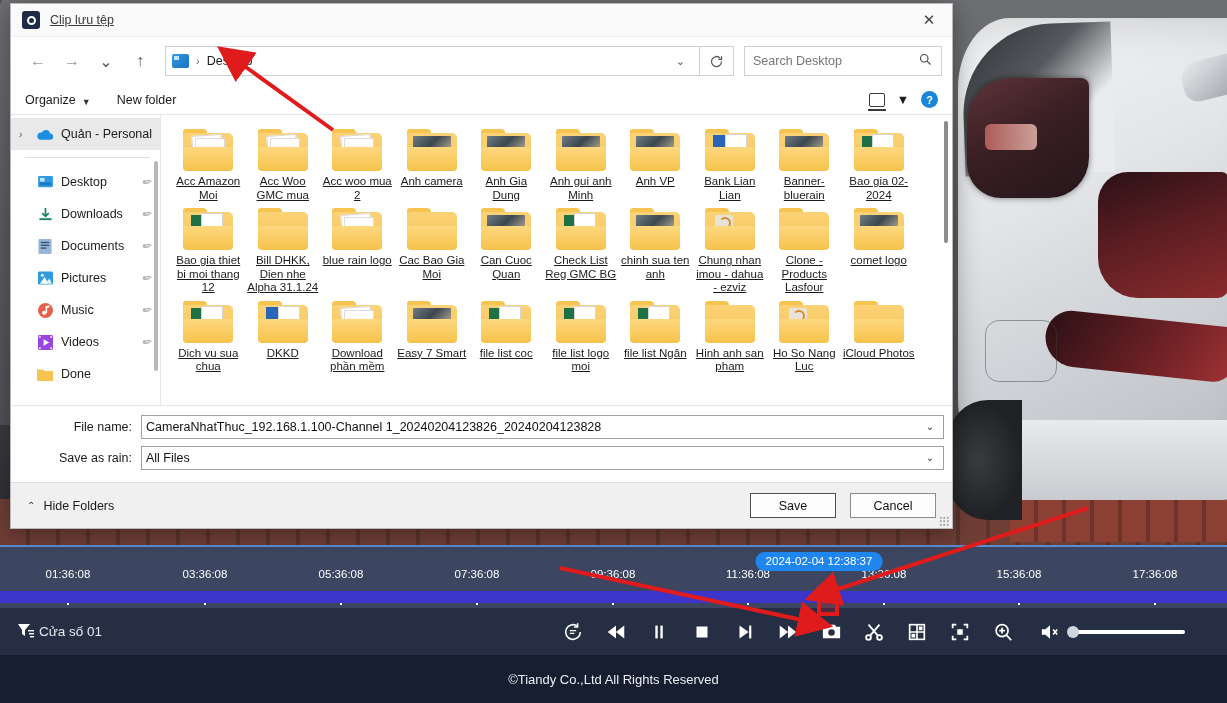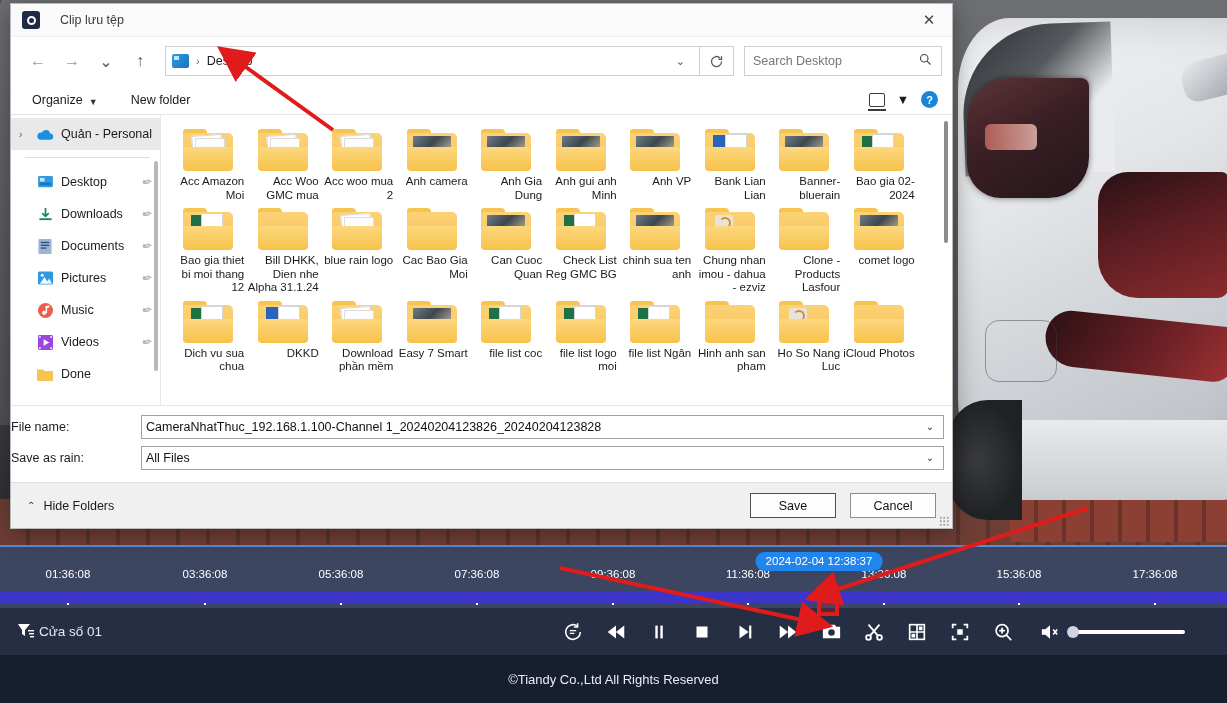--- a/index.html
+++ b/index.html
@@ -100,21 +100,21 @@
 
   
   .dialog { position:absolute; left:10px; top:3px; width:943px; height:526px;
     background:#ffffff; border:1px solid #b9b9b9; box-shadow:0 4px 22px rgba(0,0,0,.35);
     display:flex; flex-direction:column; }
   .titlebar { height:33px; display:flex; align-items:center; background:#fafafa;
     border-bottom:1px solid #f0f0f0; }
   .title-icon { width:18px; height:18px; margin-left:11px; border-radius:3px;
     background:#1f2a44; display:flex; align-items:center; justify-content:center; }
   .title-icon i { width:9px; height:9px; border-radius:50%; border:2px solid #fff; display:block; }
-  .title-text { margin-left:20px; font-size:12.5px; color:#3a3a3a; }
+  .title-text { margin-left:10px; font-size:12.5px; color:#3a3a3a;text-decoration:underline; }
   .title-close { margin-left:auto; width:46px; height:33px; display:flex; align-items:center;
     justify-content:center; color:#444; font-size:15px; }
 
   .navbar { height:48px; display:flex; align-items:center; gap:0; padding:0 10px; background:#fff; }
   .navbtn { width:34px; height:32px; display:flex; align-items:center; justify-content:center;
     color:#5b5b5b; font-size:16px; }
   .navbtn.dim { color:#9a9a9a; }
   .addrbar { flex:1; height:30px; margin-left:8px; border:1px solid #cfcfcf; background:#fff;
     display:flex; align-items:center; padding:0 6px; }
   .addr-icon { width:17px; height:14px; border-radius:2px;
@@ -126,21 +126,21 @@
   .refreshbtn { width:34px; height:30px; display:flex; align-items:center; justify-content:center;
     border:1px solid #cfcfcf; border-left:none; color:#555; font-size:14px; background:#fff; }
   .searchbox { width:198px; height:30px; margin-left:10px; border:1px solid #cfcfcf; background:#fff;
     display:flex; align-items:center; padding:0 8px; }
   .searchbox input { border:none; outline:none; flex:1; font-size:12.5px; color:#444;
     font-family:"Liberation Sans",sans-serif; background:transparent; }
   .searchbox input::placeholder { color:#767676; }
 
   .cmdbar { height:30px; display:flex; align-items:center; padding:0 14px;
     border-bottom:1px solid #e6e6e6; font-size:12.5px; color:#1b1b1b; }
-  .cmd { margin-right:26px; display:flex; align-items:flex-end; gap:6px;margin-left:7px; }
+  .cmd { margin-right:26px; display:flex; align-items:flex-end; gap:6px; }
   .cmd .car { font-size:9px; color:#333; }
   .cmd-right { margin-left:auto; display:flex; align-items:center; gap:12px; }
   .view-icon { width:16px; height:14px; border:1.6px solid #3a3a3a; border-radius:2px; position:relative; }
   .view-icon:after{content:"";position:absolute;left:-2px;bottom:-5px;width:18px;height:2px;background:#3a3a3a;}
   .help-icon { width:17px; height:17px; border-radius:50%; background:#1a86d8; color:#fff;
     font-size:11px; display:flex; align-items:center; justify-content:center; font-weight:bold; }
 
   .body-split { flex:1; display:flex; min-height:0; }
   .sidebar { width:150px; border-right:1px solid #e6e6e6; overflow:hidden; position:relative;
     background:#fff; padding-top:3px; }
@@ -160,28 +160,28 @@
   .fitem { width:74.5px; display:flex; flex-direction:column; align-items:center; margin-bottom:6px; }
   .ficon { width:50px; height:42px; position:relative; }
   .folder-back { position:absolute; left:0; top:4px; width:50px; height:37px;
     background:linear-gradient(180deg,#fbd277 0%,#f7c451 100%); border-radius:3px 5px 4px 4px; }
   .folder-tab { position:absolute; left:0; top:0; width:24px; height:7px;
     background:#f7c451; border-radius:3px 4px 0 0; }
   .folder-front { position:absolute; left:0; bottom:0; width:50px; height:24px;
     background:linear-gradient(180deg,#fdd87f 0%,#f6c24a 100%); border-radius:2px 2px 4px 4px; }
   .thumb { position:absolute; left:6px; top:7px; width:38px; height:20px; border-radius:1px;
     overflow:hidden; }
-  .fname { margin-top:4px; font-size:11.5px; line-height:13.5px; color:#1b1b1b; text-align:right;
-    width:72px; word-wrap:break-word; }
+  .fname { margin-top:4px; font-size:11.5px; line-height:13.5px; color:#1b1b1b; text-align:center;
+    width:72px; word-wrap:break-word;text-decoration:underline; }
   .fl-scroll { position:absolute; right:4px; top:6px; width:4px; height:122px;
     background:#8c8c8c; border-radius:2px; }
 
   .formarea { border-top:1px solid #e6e6e6; background:#fff; padding:8px 0 6px; }
   .frow { display:flex; align-items:center; height:25px; margin-bottom:6px; }
-  .flabel { width:130px; padding-right:9px; font-size:12.5px; color:#1b1b1b; }
+  .flabel { width:130px; text-align:right; padding-right:9px; font-size:12.5px; color:#1b1b1b; }
   .finput { flex:1; margin-right:8px; height:24px; border:1px solid #a0a0a0; background:#fff;
     display:flex; align-items:center; padding:0 4px; }
   .finput input { border:none; outline:none; flex:1; font-size:12.5px; color:#111;
     font-family:"Liberation Sans",sans-serif; }
   .finput .dd { width:18px; text-align:center; color:#333; font-size:10px; }
 
   .footbar { height:46px; background:#f0f0f0; border-top:1px solid #dcdcdc;
     display:flex; align-items:center; padding:0 16px; }
   .hidefolders { display:flex; align-items:center; gap:8px; font-size:12.5px; color:#1b1b1b; }
   .hf-chev { font-size:10px; color:#333; }

